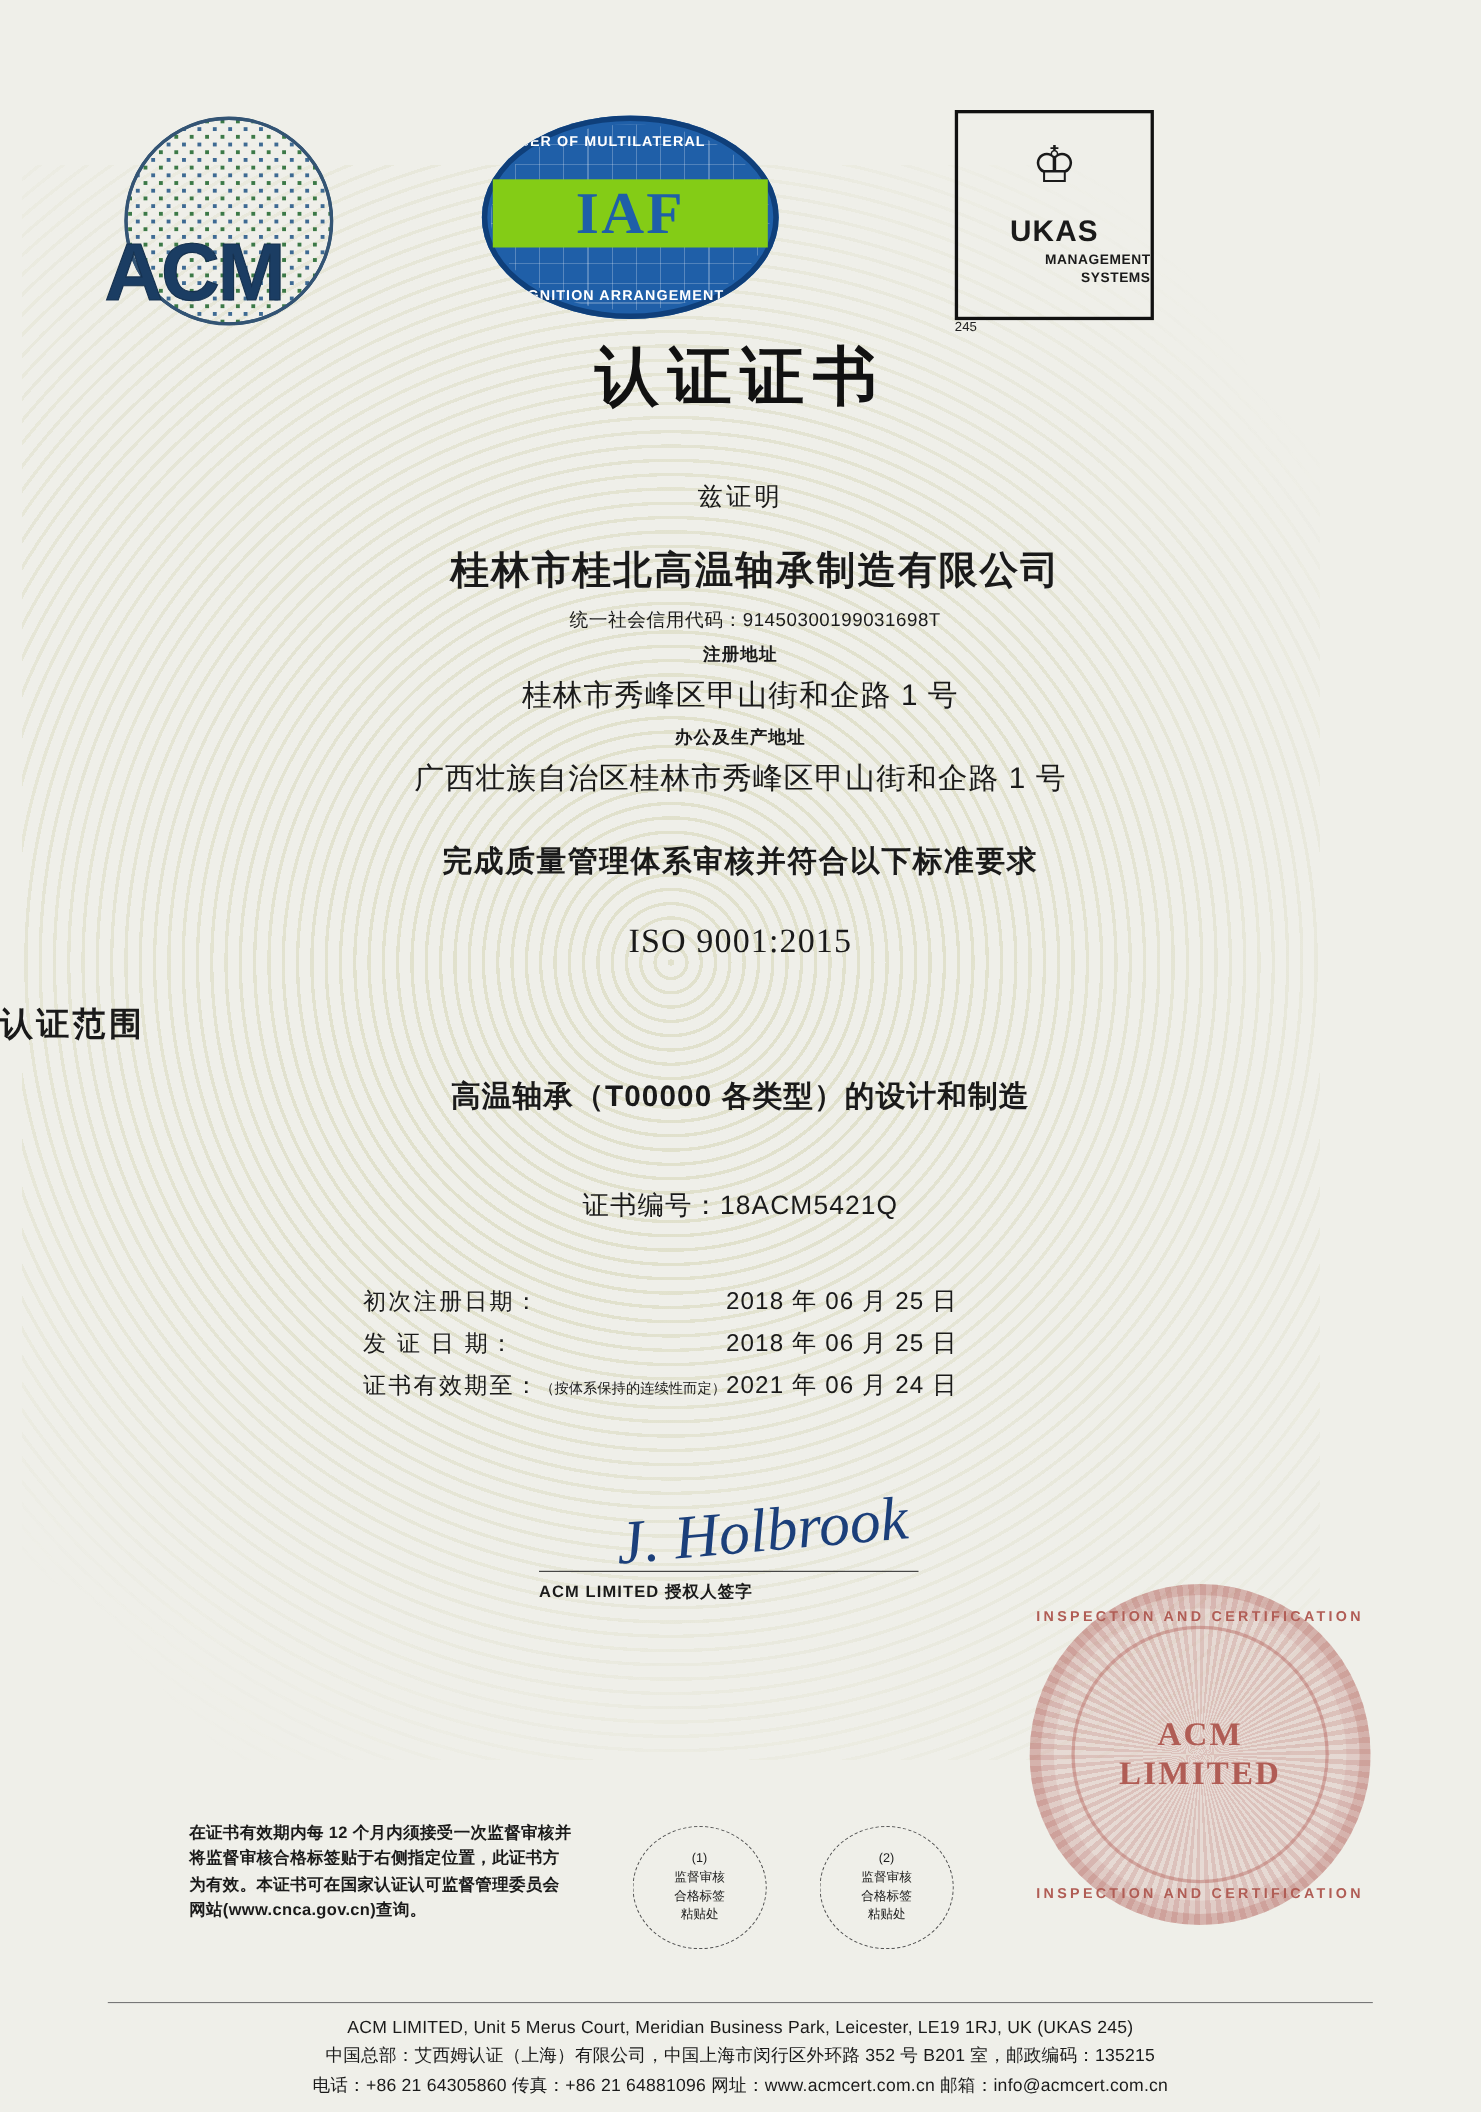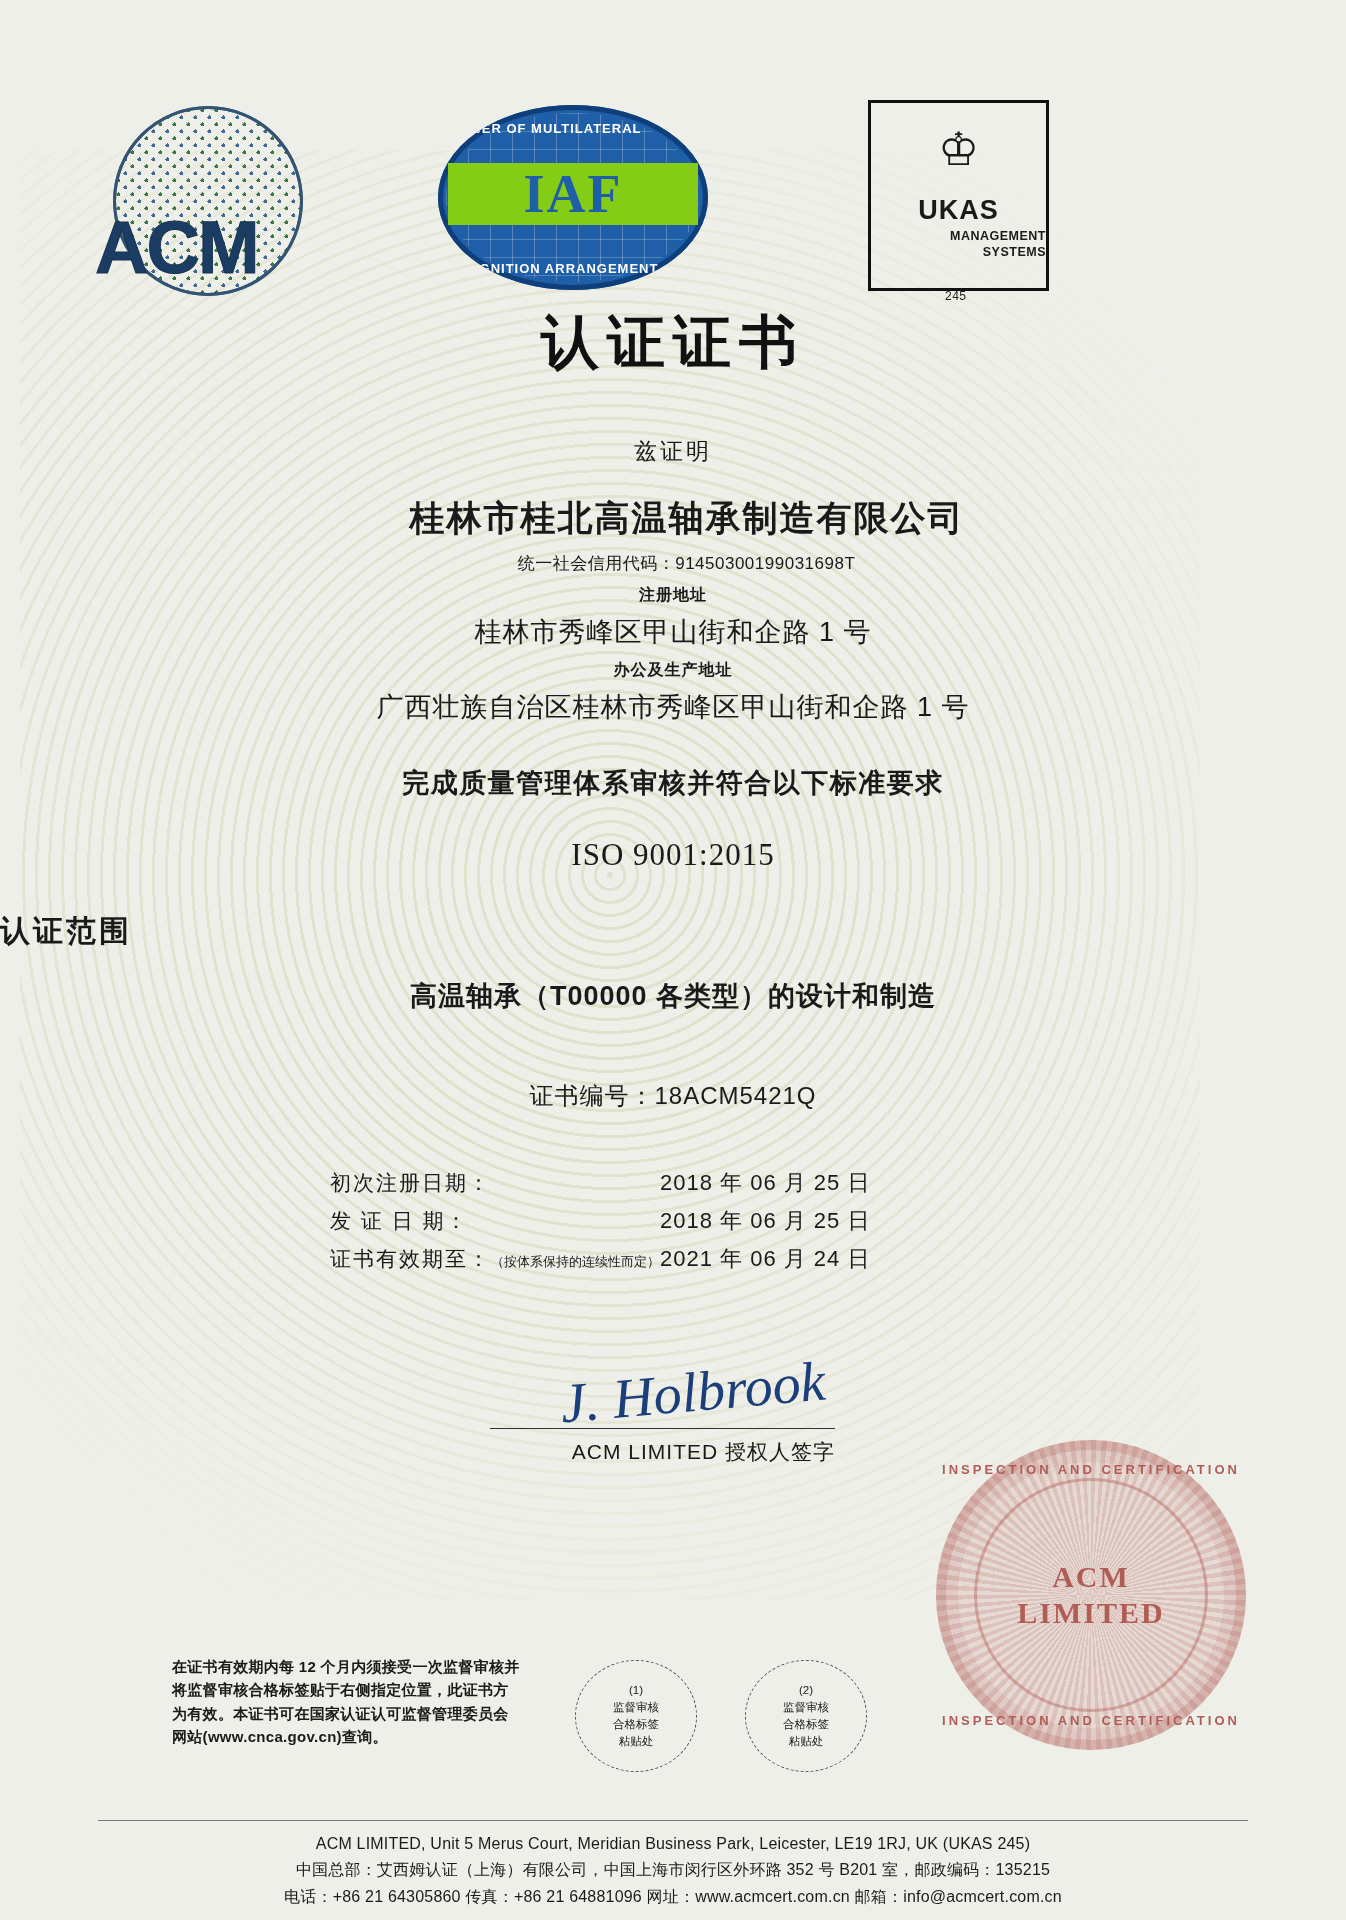--- a/index.html
+++ b/index.html
@@ -78,21 +78,21 @@
     position:absolute;left:0;right:0;text-align:left;color:#fff;
     font-size:13px;font-weight:bold;letter-spacing:1px;
   }
   .iaf-top{top:16px;}
   .iaf-bottom{bottom:14px;}
 
   .ukas{position:absolute;left:868px;top:100px;width:175px;height:185px;border:3px solid #111;}
   .ukas-crown{height:92px;display:flex;align-items:center;justify-content:center;font-size:46px;line-height:1;}
   .ukas-title{text-align:center;font-size:27px;font-weight:bold;letter-spacing:1px;}
   .ukas-sub{text-align:right;font-size:12.5px;font-weight:bold;letter-spacing:.5px;line-height:1.25;margin-top:3px;}
-  .ukas-num{position:absolute;left:868px;top:290px;width:175px;text-align:center;font-size:12px;color:#222;font-family:Liberation Mono, monospace;}
+  .ukas-num{position:absolute;left:868px;top:290px;width:175px;text-align:left;font-size:12px;color:#222;}
 
   
   .cert-title{
     text-align:center;font-size:58px;font-weight:bold;letter-spacing:8px;
     margin-top:4px;color:#111;
     font-family:"Liberation Serif", serif;
   }
   .hereby{text-align:center;font-size:23px;margin-top:54px;letter-spacing:3px;}
   .company{
     text-align:center;font-size:35px;font-weight:bold;margin-top:28px;letter-spacing:2px;padding-left:28px;
@@ -116,21 +116,21 @@
   
   .sig-wrap{position:relative;margin-top:72px;height:120px;}
   .sig-line{position:absolute;left:490px;top:82px;width:345px;border-bottom:1.5px solid #333;}
   .sig-ink{
     position:absolute;left:560px;top:14px;
     font-size:56px;color:#1b3f7a;
     font-family:"Liberation Serif", serif;font-style:italic;
     transform:rotate(-5deg);
     white-space:nowrap;
   }
-  .sig-caption{position:absolute;left:490px;top:92px;width:345px;text-align:right;font-size:21px;font-weight:normal;letter-spacing:1px;}
+  .sig-caption{position:absolute;left:490px;top:92px;width:345px;text-align:left;font-size:15px;font-weight:bold;letter-spacing:1px;}
 
   
   .seal{
     position:absolute;right:100px;top:1440px;width:310px;height:310px;border-radius:50%;
     background:
       repeating-conic-gradient(from 0deg, rgba(166,62,56,.30) 0 2deg, rgba(166,62,56,.14) 2deg 4deg);
     box-shadow:inset 0 0 0 10px rgba(166,62,56,.22), inset 0 0 0 22px rgba(166,62,56,.10);
     color:#a6443c;
     opacity:.85;
   }

